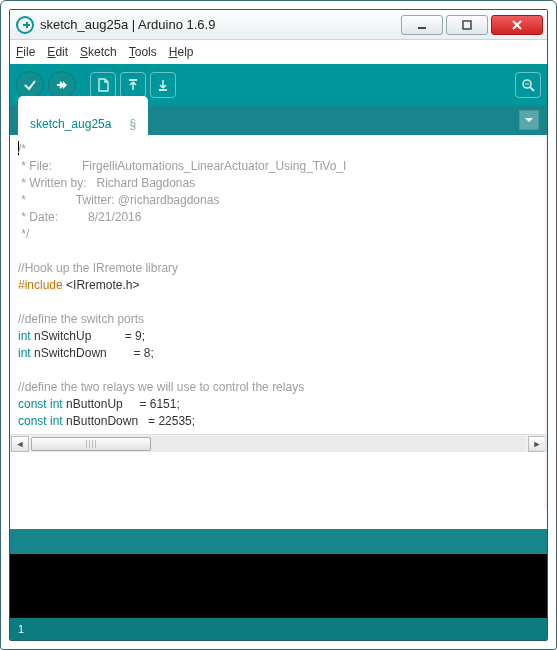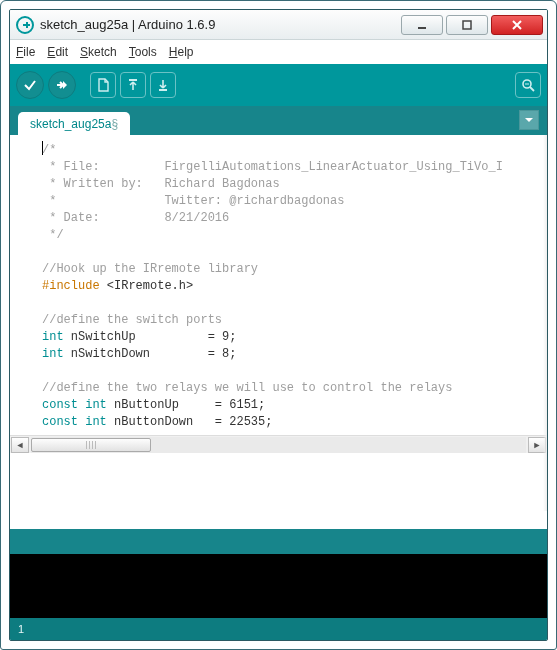--- a/index.html
+++ b/index.html
@@ -20,26 +20,26 @@
   .menubar { height:22px; background:#fff; display:flex; align-items:center; padding:12px 6px; gap:12px; color:#333; font-size:12px;}
   .menubar span { cursor:default; }
   .menubar u { text-decoration:underline;}
   .toolbar { height:42px; background:#00979c; display:flex; align-items:center; padding:0 6px; gap:4px;}
   .tbtn { width:28px; height:28px; border-radius:50%; background:#128e91; border:1px solid #0d7c7f; display:flex; align-items:center; justify-content:center; color:#fff;}
   .tbtn.sq { border-radius:4px; background:transparent; border:1px solid #6ac2c5; color:#cdeeef; width:26px; height:26px;}
   .tbtn svg { width:14px; height:14px; fill:#fff;}
   .tbtn.sq svg { fill:#cdeeef;}
   .tool-sp { flex:1;}
   .tabstrip { height:29px; background:#17858b; display:flex; align-items:flex-end; padding:0 8px; position:relative;}
-  .tab { background:#fff; border-radius:5px 5px 0 0; padding:5px 12px 4px 12px; font-size:12px; color:#00878a; display:flex; align-items:center; gap:0;}
+  .tab { background:#fff; border-radius:5px 5px 0 0; padding:21px 12px 4px 12px; font-size:12px; color:#00878a; display:flex; align-items:center; gap:18px;}
   .tab .mod { color:#7aa;}
   .tab-menu { position:absolute; right:8px; top:4px; width:20px; height:20px; background:#5aa7ab; border:1px solid #4a979b; display:flex; align-items:center; justify-content:center;}
   .tab-menu svg { width:10px; height:10px; fill:#fff;}
   .editor { flex:1; background:#fff; overflow:hidden; position:relative; border-bottom:1px solid #17858b;}
-  .code { font-family:Liberation Mono, monospace; font-size:12px; line-height:17px; padding:6px 8px 4px 8px; white-space:pre; color:#333; overflow:hidden;margin-left:24px;}
+  .code { font-family:Liberation Sans, sans-serif; font-size:12px; line-height:17px; padding:6px 8px 4px 8px; white-space:pre; color:#333; overflow:hidden;}
   .c-cursor { border-left:1px solid #000; display:inline-block; height:14px; vertical-align:-2px; margin-right:-1px;}
   .c-gray { color:#9e9e9e;}
   .c-orange { color:#c97600;}
   .c-teal  { color:#008e92;}
   .hscroll { height:18px; background:#f0f0f0; border-top:1px solid #ddd; display:flex; align-items:center;}
   .hs-btn { width:18px; height:16px; border:1px solid #bbb; background:linear-gradient(#fff,#e4e4e4); display:flex; align-items:center; justify-content:center; font-size:9px; color:#555; margin:0 1px;}
   .hs-track { flex:1; height:16px; background:#eaeaea; position:relative; margin:0 1px;}
   .hs-thumb { position:absolute; left:0; top:0; height:14px; margin:1px 0; width:120px; border:1px solid #aaa; background:linear-gradient(#fdfdfd,#e2e2e2); border-radius:2px; display:flex; align-items:center; justify-content:center;}
   .hs-thumb::after { content:""; width:10px; height:8px; background:repeating-linear-gradient(90deg,#bbb 0 1px,transparent 1px 3px);}
   .tealstrip { height:24px; background:#17858b;}

